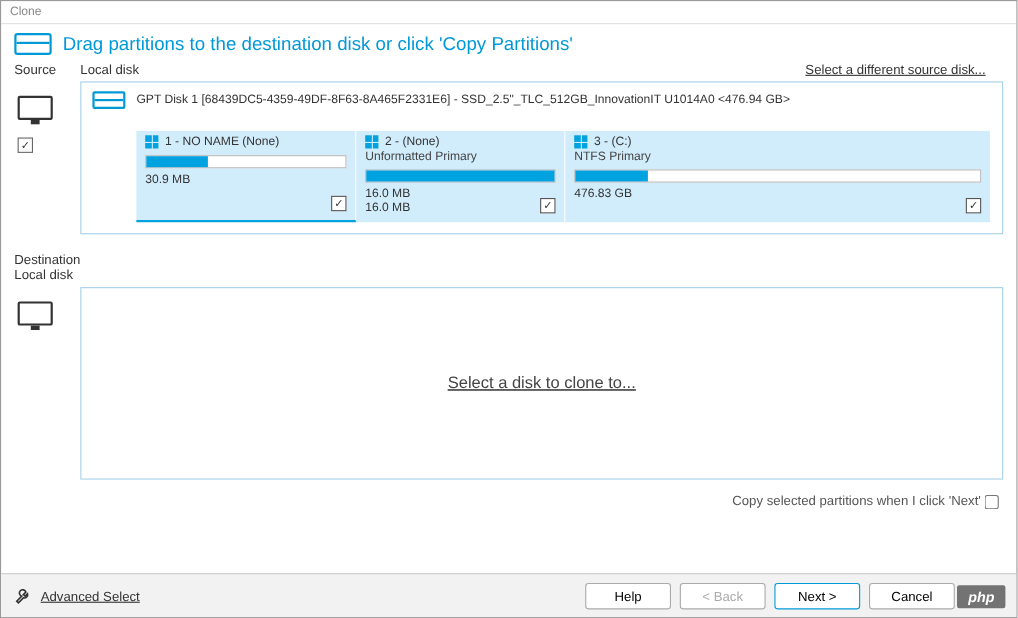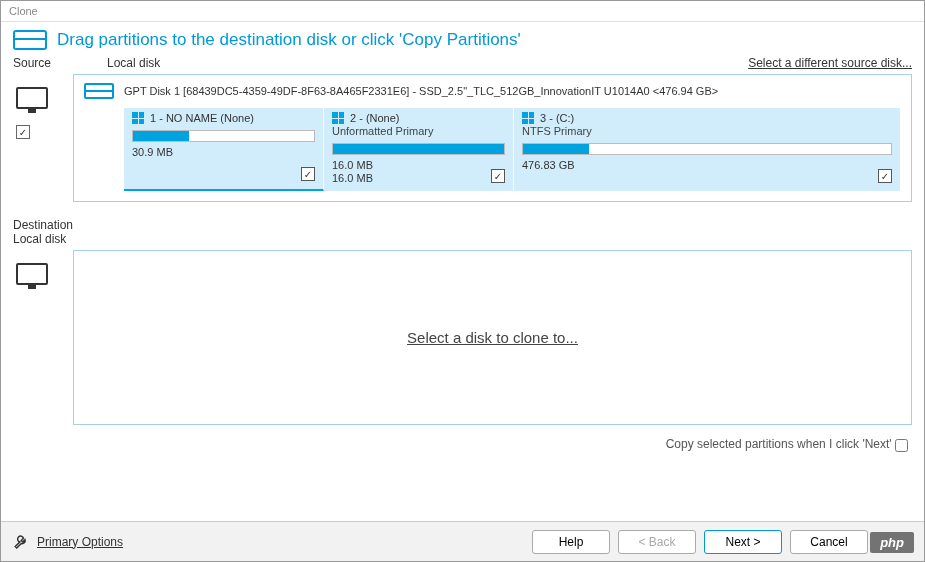--- a/index.html
+++ b/index.html
@@ -2,30 +2,30 @@
 <html><head>
 <meta charset="utf-8">
 <style>
 * { box-sizing: border-box; margin: 0; padding: 0; }
 body { font-family: "Segoe UI", Tahoma, sans-serif; font-size: 12px; color: #333; background: #fff; width: 925px; height: 562px; border: 1px solid #999; position: relative; overflow: hidden; }
 .title-bar { padding: 4px 8px; color: #888; font-size: 11px; border-bottom: 1px solid #e0e0e0; }
 .header-row { display: flex; align-items: center; padding: 8px 12px 6px 12px; }
 .header-row .disk-icon-lg { width: 34px; height: 20px; border: 2.5px solid #0099d8; border-radius: 3px; position: relative; margin-right: 10px; flex-shrink:0; }
 .header-row .disk-icon-lg::after { content:""; position:absolute; left:0; right:0; top:40%; border-top:2.5px solid #0099d8;}
 .page-title { color: #0099d8; font-size: 17px; font-weight: 400; }
-.labels-row { display:flex; padding: 0 12px 4px 12px; align-items:flex-end;gap:34px;}
+.labels-row { display:flex; padding: 0 28px 4px 12px; align-items:flex-end;}
 .labels-row .col1 { width: 60px; font-size:12px; }
 .labels-row .col2 { font-size:12px; }
 .labels-row .spacer { flex:1; }
 .labels-row a { color:#333; text-decoration: underline; font-size:12px; cursor:pointer; }
 .source-panel, .dest-panel { margin: 0 12px 8px 72px; border: 1px solid #a5d0e8; padding: 0; position:relative; }
 .source-panel { background:#fff; }
 .monitor-icon { position:absolute; left:-58px; top:12px; width:32px; height:22px; border:2px solid #333; border-radius:2px; }
 .monitor-icon::after { content:""; position:absolute; bottom:-6px; left:10px; width:8px; height:4px; background:#333; }
-.disk-header-row { display:flex; align-items:center; padding:8px 10px 9px 10px; gap:10px; }
+.disk-header-row { display:flex; align-items:center; padding:8px 10px 20px 10px; gap:10px; }
 .disk-icon-sm { width:30px; height:16px; border:2px solid #0099d8; border-radius:2px; position:relative; flex-shrink:0; }
 .disk-icon-sm::after { content:""; position:absolute; left:0; right:0; top:40%; border-top:2px solid #0099d8; }
 .disk-label { font-size:11px; color:#333; }
 .select-all-box { position:absolute; left:-58px; top:50px; width:14px; height:14px; border:1px solid #666; display:flex; align-items:center; justify-content:center; font-size:10px; cursor:pointer; background:#fff;}
 .partitions-row { display:flex; gap:0; padding:0 10px 10px 50px; }
 .partition { background:#d1ecfb; border-right:1px solid #fff; padding:4px 8px 6px 8px; position:relative; flex-shrink:0; }
 .partition.p1 { width:200px; border-bottom: 2px solid #00a2e0;}
 .partition.p2 { width:190px; }
 .partition.p3 { flex:1; }
 .part-header { display:flex; align-items:center; gap:6px; font-size:11px; color:#333; }
@@ -152,21 +152,21 @@
   <input type="checkbox" style="">
 </div>
 
 <div class="footer">
   <div class="footer-left">
     <span class="wrench-icon">
       <svg viewBox="0 0 24 24" width="18" height="18" fill="none" stroke="#333" stroke-width="2">
           <path d="M14 7a4 4 0 1 0-5 5l-6 6 2 2 6-6a4 4 0 0 0 5-5l-3 3-2-2 3-3z"></path>
         </svg>
     </span>
-    <a class="adv-link">Primary Options</a>
+    <a class="adv-link">Advanced Select</a>
   </div>
   <button>Help</button>
   <button class="disabled">&lt; Back</button>
   <button class="primary">Next &gt;</button>
   <button>Cancel</button>
   <div class="blackbox"></div>
 </div>
 
 <div class="php-badge">php</div>
 

